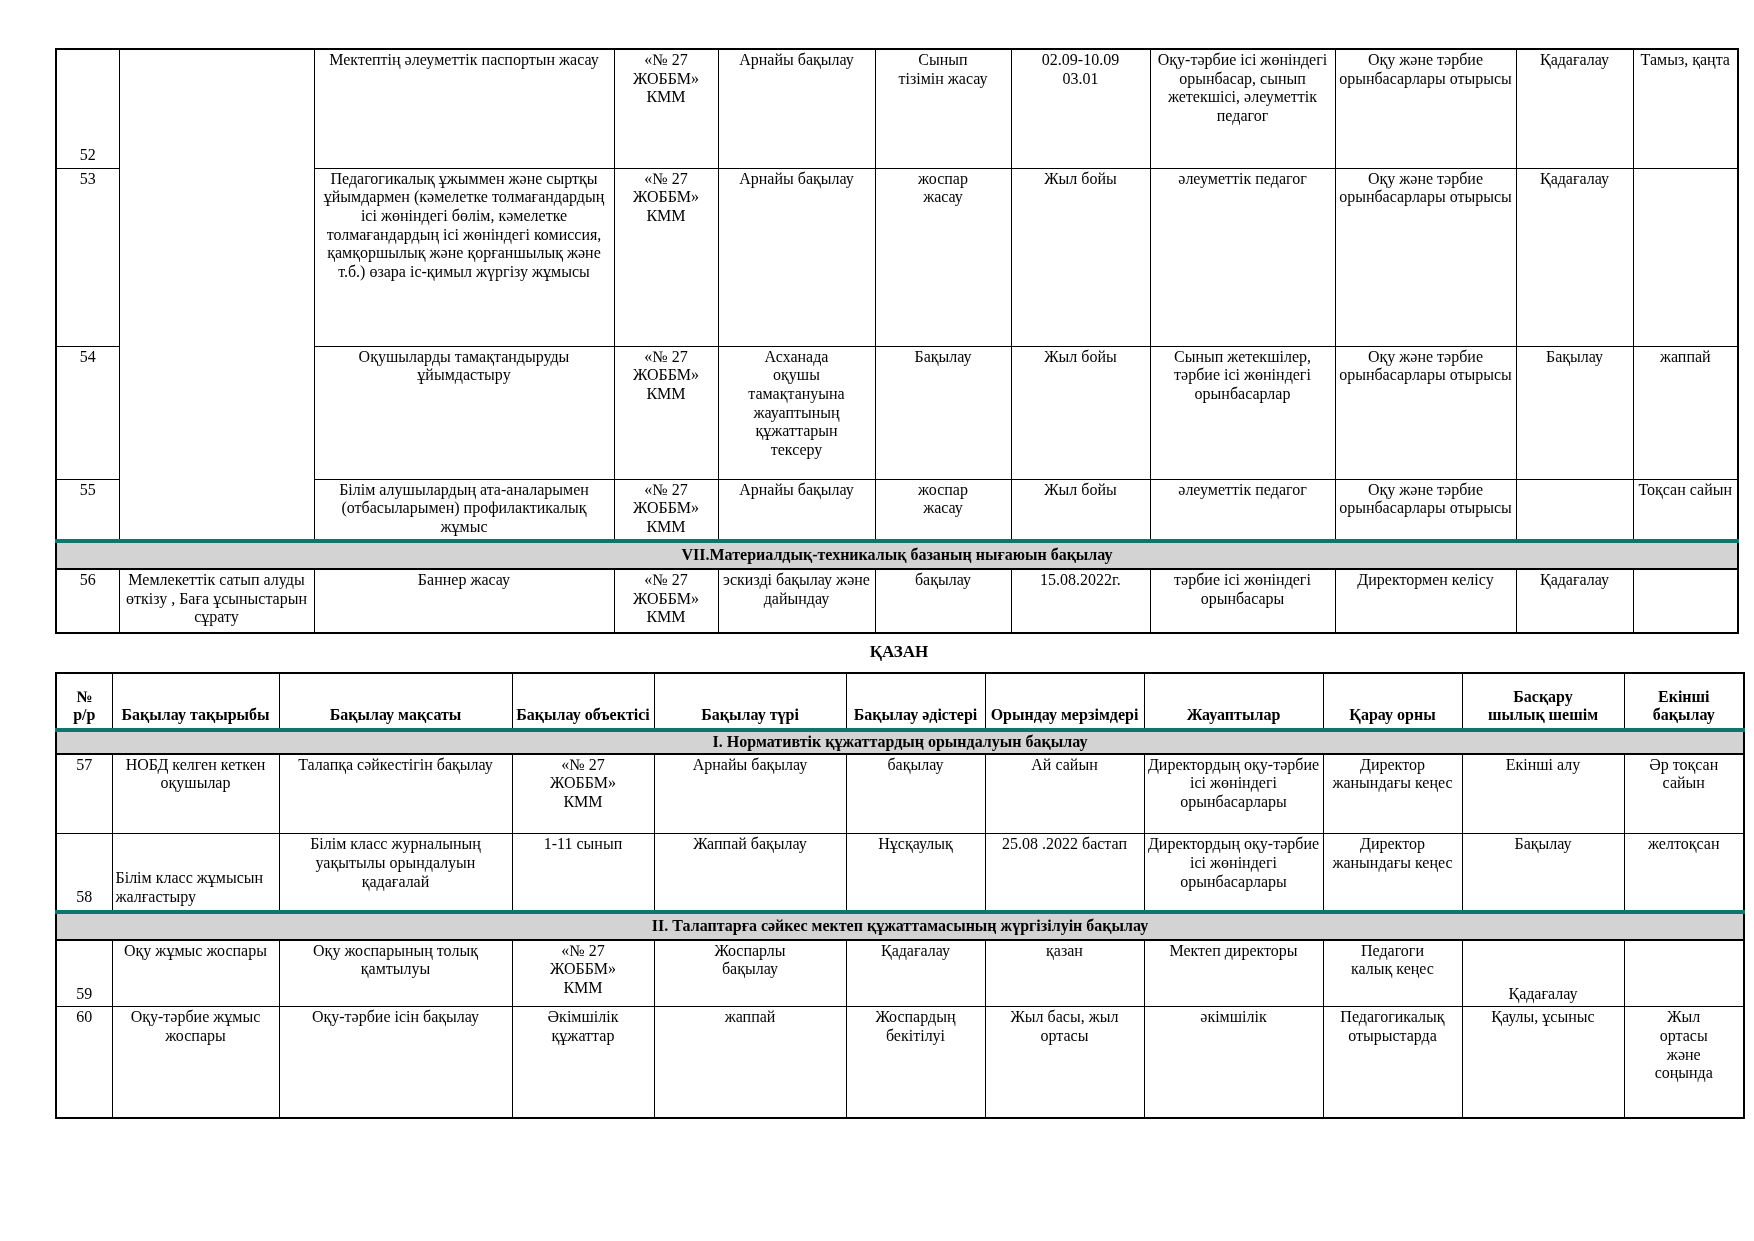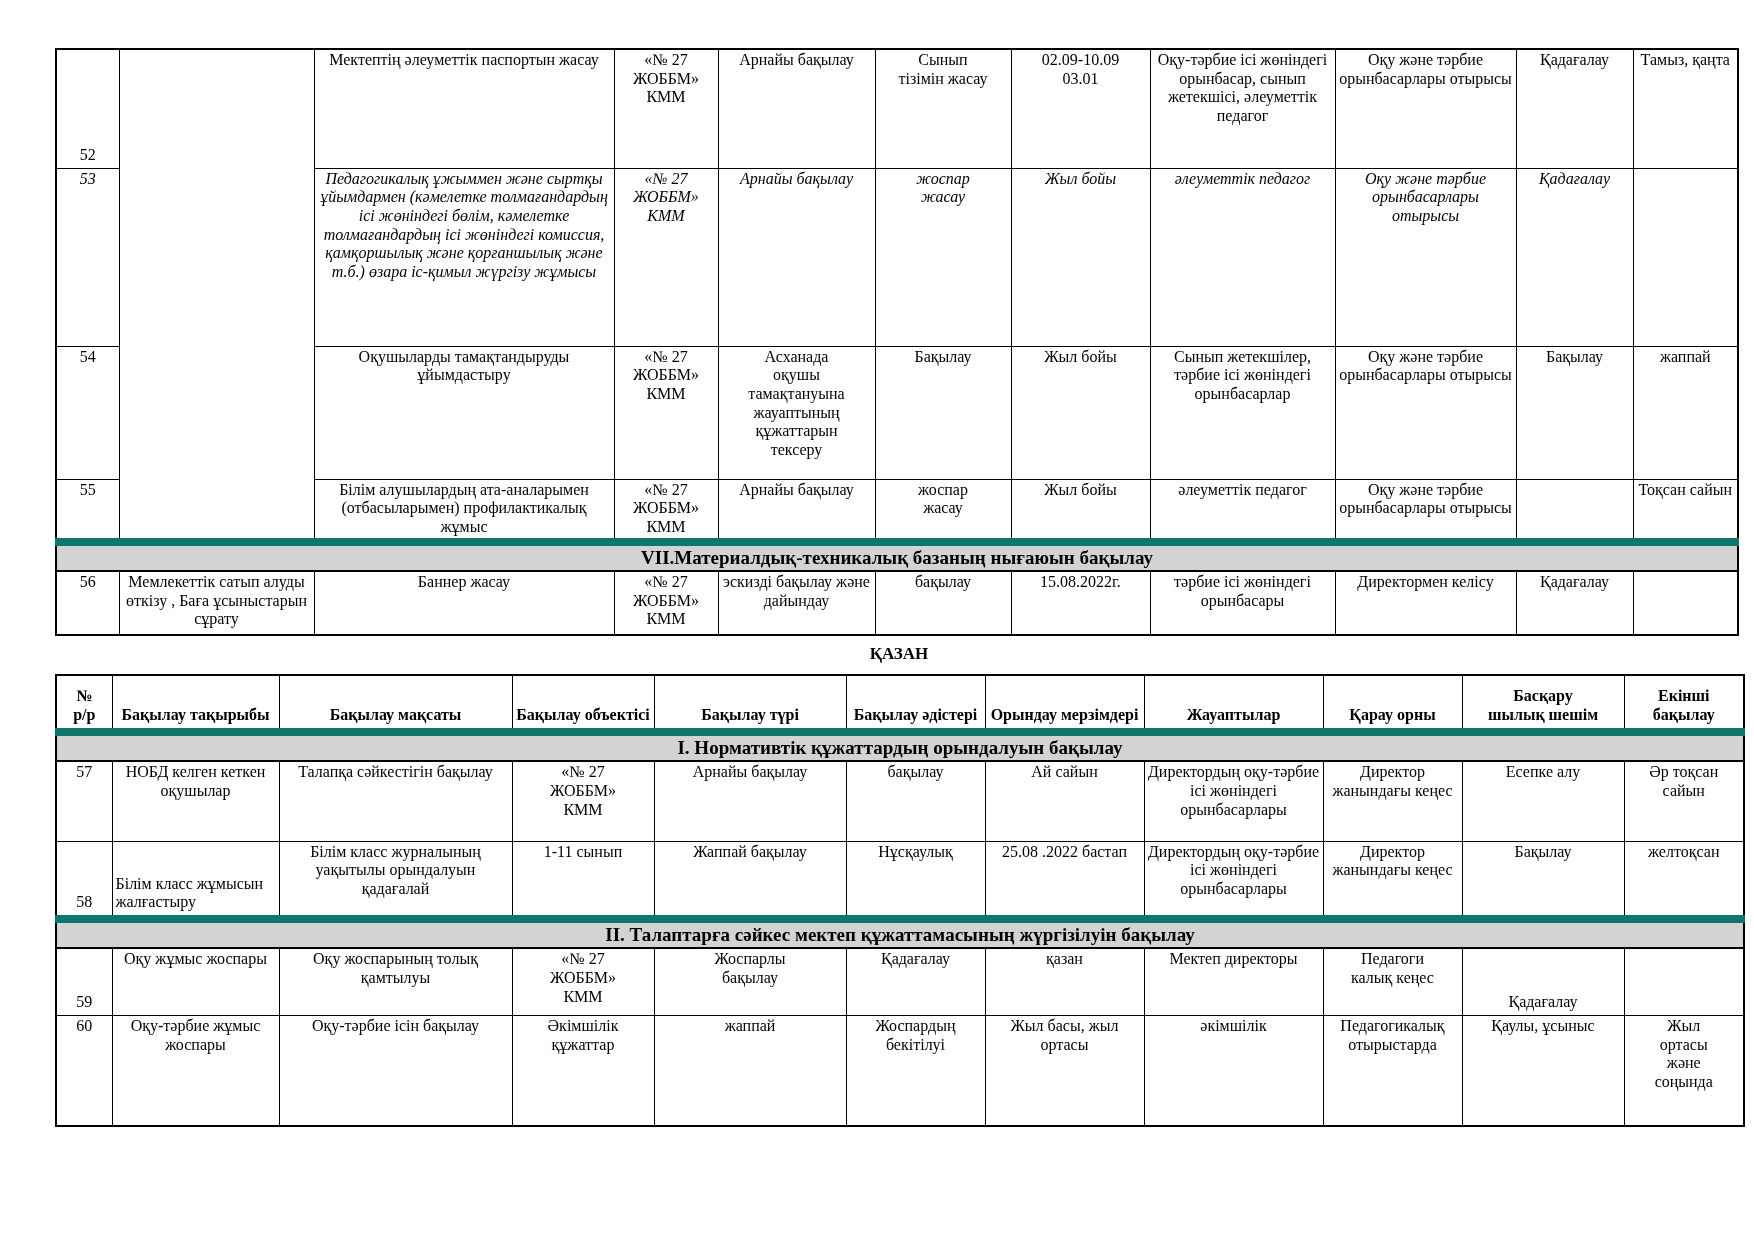--- a/index.html
+++ b/index.html
@@ -35,23 +35,23 @@
   }
   .hdr-cell {
     font-weight: bold;
     vertical-align: bottom;
     padding-bottom: 3px;
   }
   .section-cell {
     background: var(--section-bg, #d3d3d3);
     font-weight: bold;
     vertical-align: middle;
-    border-top: 8px solid #0f766e;
+    border-top: 4px solid #0f766e;
     border-bottom: 2px solid #000;
-    font-size: 19px;
+    font-size: 16px;
     margin-left: 21px;
   }
   .vbottom { vertical-align: bottom; padding-bottom: 3px; }
   .aleft { text-align: left; margin-top: 33px; }
 
   .month-heading {
     width: 1688px;
     text-align: center;
     font-weight: bold;
     font-size: 17px;
@@ -88,21 +88,21 @@
           <td>Арнайы бақылау</td>
           <td>Сынып
 тізімін жасау</td>
           <td>02.09-10.09
 03.01</td>
           <td>Оқу-тәрбие ісі жөніндегі орынбасар, сынып жетекшісі, әлеуметтік педагог</td>
           <td>Оқу және тәрбие орынбасарлары отырысы</td>
           <td>Қадағалау</td>
           <td>Тамыз, қаңта</td>
         </tr>
-        <tr style="height: 178px; font-style: italic;">
+        <tr style="height: 178px;">
           <td>53</td>
           <td>Педагогикалық ұжыммен және сыртқы ұйымдармен (кәмелетке толмағандардың ісі жөніндегі бөлім, кәмелетке толмағандардың ісі жөніндегі комиссия, қамқоршылық және қорғаншылық және т.б.) өзара іс-қимыл жүргізу жұмысы</td>
           <td>«№ 27
 ЖОББМ»
 КММ</td>
           <td>Арнайы бақылау</td>
           <td>жоспар
 жасау</td>
           <td>Жыл бойы</td>
           <td>әлеуметтік педагог</td>
@@ -205,21 +205,21 @@
           <td>НОБД келген кеткен оқушылар</td>
           <td>Талапқа сәйкестігін бақылау</td>
           <td>«№ 27
 ЖОББМ»
 КММ</td>
           <td>Арнайы бақылау</td>
           <td>бақылау</td>
           <td>Ай сайын</td>
           <td>Директордың оқу-тәрбие ісі жөніндегі орынбасарлары</td>
           <td>Директор жанындағы кеңес</td>
-          <td>Есепке алу</td>
+          <td>Екінші алу</td>
           <td>Әр тоқсан сайын</td>
         </tr>
         <tr style="height: 78px;">
           <td class="vbottom">58</td>
           <td class="vbottom aleft">Білім класс жұмысын жалғастыру</td>
           <td>Білім класс журналының уақытылы орындалуын қадағалай</td>
           <td>1-11 сынып</td>
           <td>Жаппай бақылау</td>
           <td>Нұсқаулық</td>
           <td>25.08 .2022 бастап</td>

